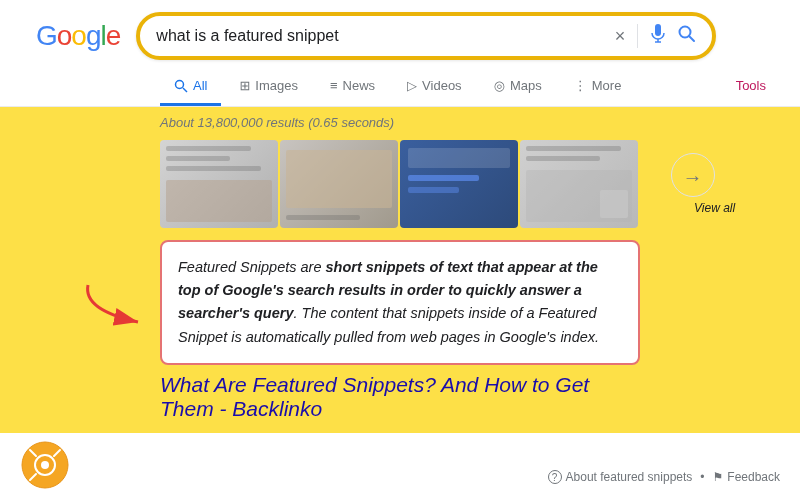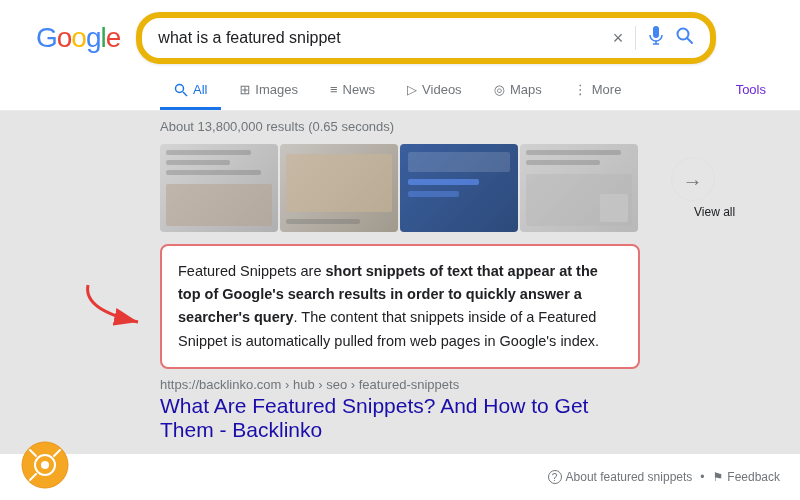--- a/index.html
+++ b/index.html
@@ -34,21 +34,21 @@
       margin-left: 16px;
     }
     .google-logo .g-blue { color: #4285F4; }
     .google-logo .g-red { color: #EA4335; }
     .google-logo .g-yellow { color: #FBBC05; }
     .google-logo .g-green { color: #34A853; }
 
     .search-bar {
       display: flex;
       align-items: center;
-      border: 6px solid #eab308;
+      border: 4px solid #eab308;
       border-radius: 24px;
       padding: 8px 16px;
       flex: 1;
       max-width: 580px;
       background: #fff;
       box-shadow: 0 1px 3px rgba(0,0,0,0.1);
     }
     .search-input {
       border: none;
       outline: none;
@@ -92,30 +92,31 @@
       border-bottom: 3px solid transparent;
       white-space: nowrap;
     }
     .nav-tab.active {
       color: #1a73e8;
       border-bottom: 3px solid #1a73e8;
     }
     .tools-tab {
       margin-left: auto;
       font-size: 13px;
-      color: #6d28d9;
+      color: #be185d;
       padding: 10px 14px;
       cursor: pointer;
       border-bottom: 3px solid transparent;
     }
 
     
     .results {
       padding: 8px 20px 8px 160px;
-      background: #e5e5e5;
+      background: #fde047;
+      font-style: italic;
     }
     .results-count {
       font-size: 13px;
       color: #70757a;
       margin-bottom: 10px;
     }
 
     
     .thumbnails-row {
       display: flex;
@@ -382,21 +383,20 @@
           <span class="view-all-arrow">→</span>
         </div>
         <span class="view-all-label">View all</span>
       </div>
     </div>
 
     <div class="featured-snippet">
       <span>Featured Snippets are </span><span class="bold-text">short snippets of text that appear at the top of Google's search results in order to quickly answer a searcher's query</span><span>. The content that snippets inside of a Featured Snippet is automatically pulled from web pages in Google's index.</span>
     </div>
 
-    <div class="source-url">https://backlinko.com › hub › seo › featured-snippets</div>
 
     <a class="result-title" href="#">What Are Featured Snippets? And How to Get Them - Backlinko</a>
   </div>
 
   <svg class="red-arrow" viewBox="0 0 80 50" xmlns="http://www.w3.org/2000/svg">
     <defs>
       <marker id="arrowhead" markerWidth="8" markerHeight="6" refX="8" refY="3" orient="auto">
         <polygon points="0 0, 8 3, 0 6" fill="#e53935"></polygon>
       </marker>
     </defs>

